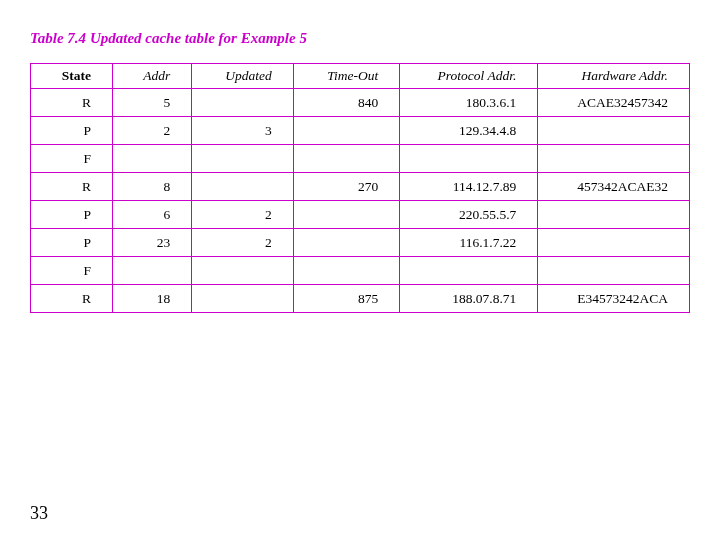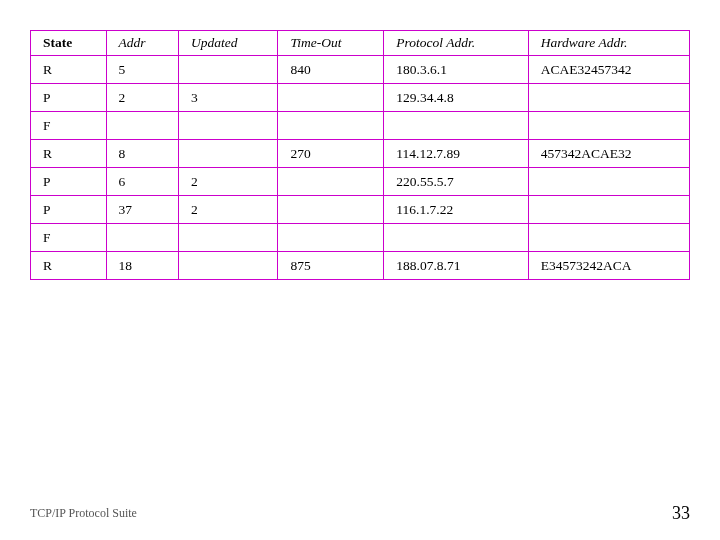--- a/index.html
+++ b/index.html
@@ -29,22 +29,22 @@
     }
 
     table {
       border-collapse: collapse;
       width: 100%;
       font-size: 13.5px;
     }
 
     th, td {
       border: 1px solid #cc00cc;
-      padding: 4px 12px;
-      text-align: left;
+      padding: 4px 21px;
+      text-align: right;
       color: #000;
     }
 
     thead th {
       font-style: italic;
       font-weight: normal;
       color: #000;
       background: #fff;
       border-color: #cc00cc;
     }
@@ -76,20 +76,23 @@
     .footer-right {
       font-size: 18px;
       color: #000;
     }
   </style>
 </head>
 <body>
 
 <div class="page-container">
 
+  <div class="title">
+    <span>Table 7.4</span><span>  Updated cache table for Example 5</span>
+  </div>
 
   <table>
     <thead>
       <tr>
       <th>State</th>
           <th>Addr</th>
           <th>Updated</th>
           <th>Time-Out</th>
           <th>Protocol Addr.</th>
           <th>Hardware Addr.</th>
@@ -131,21 +134,21 @@
         <tr>
           <td>P</td>
           <td>6</td>
           <td>2</td>
           <td></td>
           <td>220.55.5.7</td>
           <td></td>
         </tr>
         <tr>
           <td>P</td>
-          <td>37</td>
+          <td>23</td>
           <td>2</td>
           <td></td>
           <td>116.1.7.22</td>
           <td></td>
         </tr>
         <tr>
           <td>F</td>
           <td></td>
           <td></td>
           <td></td>
@@ -157,17 +160,16 @@
           <td>18</td>
           <td></td>
           <td>875</td>
           <td>188.07.8.71</td>
           <td>E34573242ACA</td>
         </tr>
       </tbody>
   </table>
 
   <div class="footer">
-    <span class="footer-left">TCP/IP Protocol Suite</span>
     <span class="footer-right">33</span>
   </div>
 
 </div>
 
 </body></html>

